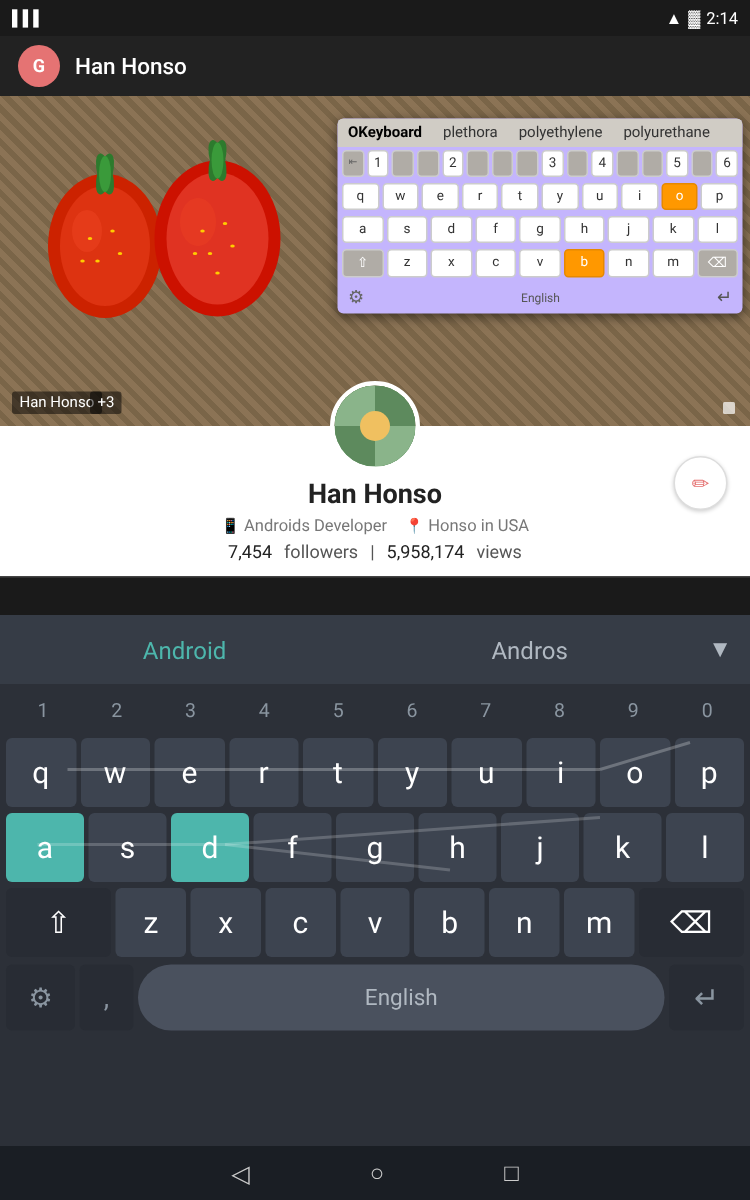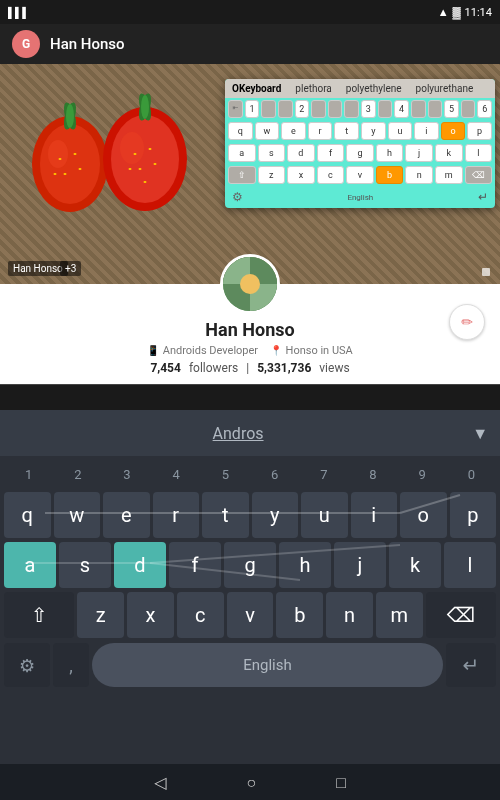--- a/index.html
+++ b/index.html
@@ -64,21 +64,21 @@
         #8B7355 0px, #8B7355 4px,
         #7a6548 4px, #7a6548 8px
       );
     }
 
     
     .keyboard-popup {
       position: absolute;
       top: 15px; right: 5px;
       width: 270px;
-      background: #5eead4;
+      background: #c4b5fd;
       border-radius: 4px;
       overflow: hidden;
       box-shadow: 0 2px 8px rgba(0,0,0,0.5);
     }
     .popup-tabs {
       display: flex;
       background: #d0ccc5;
       font-size: 10px;
     }
     .popup-tab {
@@ -186,21 +186,21 @@
       margin-top: 4px;
     }
     .profile-meta-item {
       display: flex; align-items: center; gap: 3px;
       font-size: 11px; color: #777;
     }
     .profile-stats {
       display: flex; align-items: center; gap: 8px;
       margin-top: 4px; font-size: 12px; color: #555;
     }
-    .stat-val { font-weight: bold; color: #222; }
+    .stat-val { font-weight: normal; color: #222; }
     .profile-edit-btn {
       position: absolute;
       right: 15px; top: 20px;
       width: 36px; height: 36px;
       border-radius: 50%;
       background: #fff;
       border: 1px solid #ddd;
       display: flex; align-items: center; justify-content: center;
       box-shadow: 0 1px 3px rgba(0,0,0,0.2);
       cursor: pointer;
@@ -227,21 +227,21 @@
     }
     .suggestion {
       flex: 1;
       text-align: center;
       font-size: 16px;
       color: #4db6ac;
       font-weight: 400;
       cursor: pointer;
     }
     .suggestion.active { color: #4db6ac; }
-    .suggestion.inactive { color: #b0b8c1; text-decoration: underline; }
+    .suggestion.inactive { color: #b0b8c1; }
     .suggestion-arrow {
       font-size: 16px;
       color: #b0b8c1;
       padding: 0 4px;
     }
 
     
     .number-row {
       display: flex;
       padding: 4px 6px 2px;
@@ -361,21 +361,21 @@
 </head>
 <body>
 
 <div class="status-bar">
   <div class="status-bar-left">
     <span class="status-icon">▌▌▌</span>
   </div>
   <div class="status-bar-right">
     <span>▲</span>
     <span>▓</span>
-    <span>11:14</span>
+    <span>2:14</span>
   </div>
 </div>
 
 <div class="app-bar">
   <div class="app-bar-avatar">
     <span>G</span>
   </div>
   <span class="app-bar-title">Han Honso</span>
 </div>
 
@@ -514,32 +514,33 @@
     <div class="profile-meta-item">
       <span style="font-size:10px;">📍</span>
       <span>Honso in USA</span>
     </div>
   </div>
 
   <div class="profile-stats">
     <span class="stat-val">7,454</span>
     <span>followers</span>
     <span>|</span>
-    <span class="stat-val">5,331,736</span>
+    <span class="stat-val">5,958,174</span>
     <span>views</span>
   </div>
 
   <div class="profile-edit-btn">✏</div>
 </div>
 
 <div class="divider"></div>
 
 <div class="keyboard-area">
 
   <div class="suggestions-bar">
+    <div class="suggestion active">Android</div>
     <div class="suggestion inactive">Andros</div>
     <div class="suggestion-arrow">▼</div>
   </div>
 
   <div class="number-row">
     <div class="num-key">1</div>
     <div class="num-key">2</div>
     <div class="num-key">3</div>
     <div class="num-key">4</div>
     <div class="num-key">5</div>

